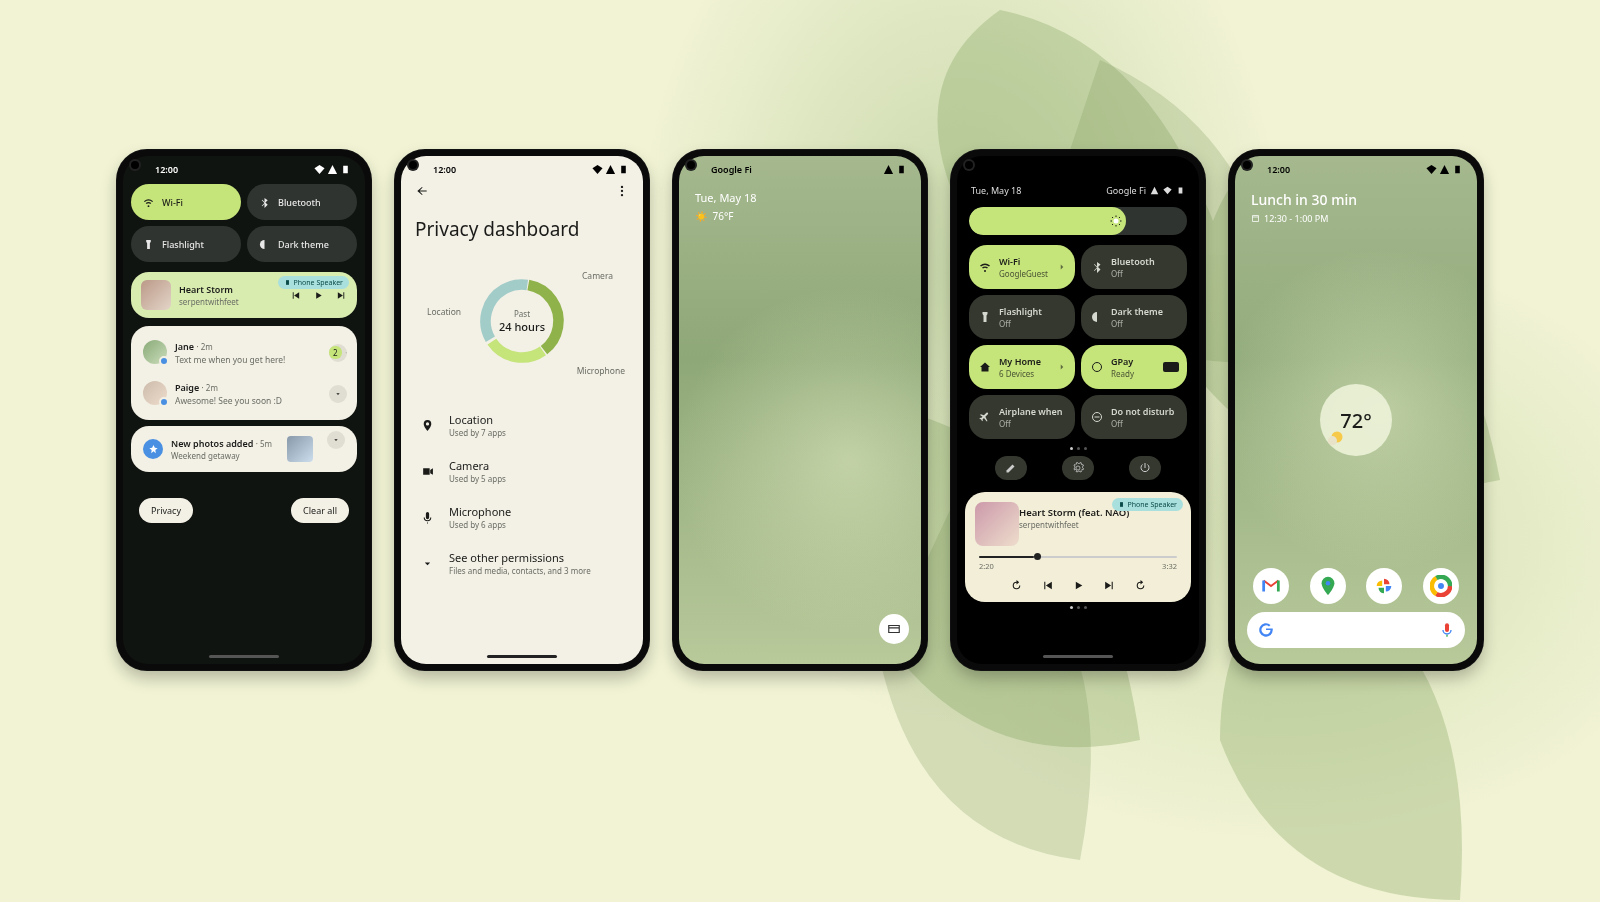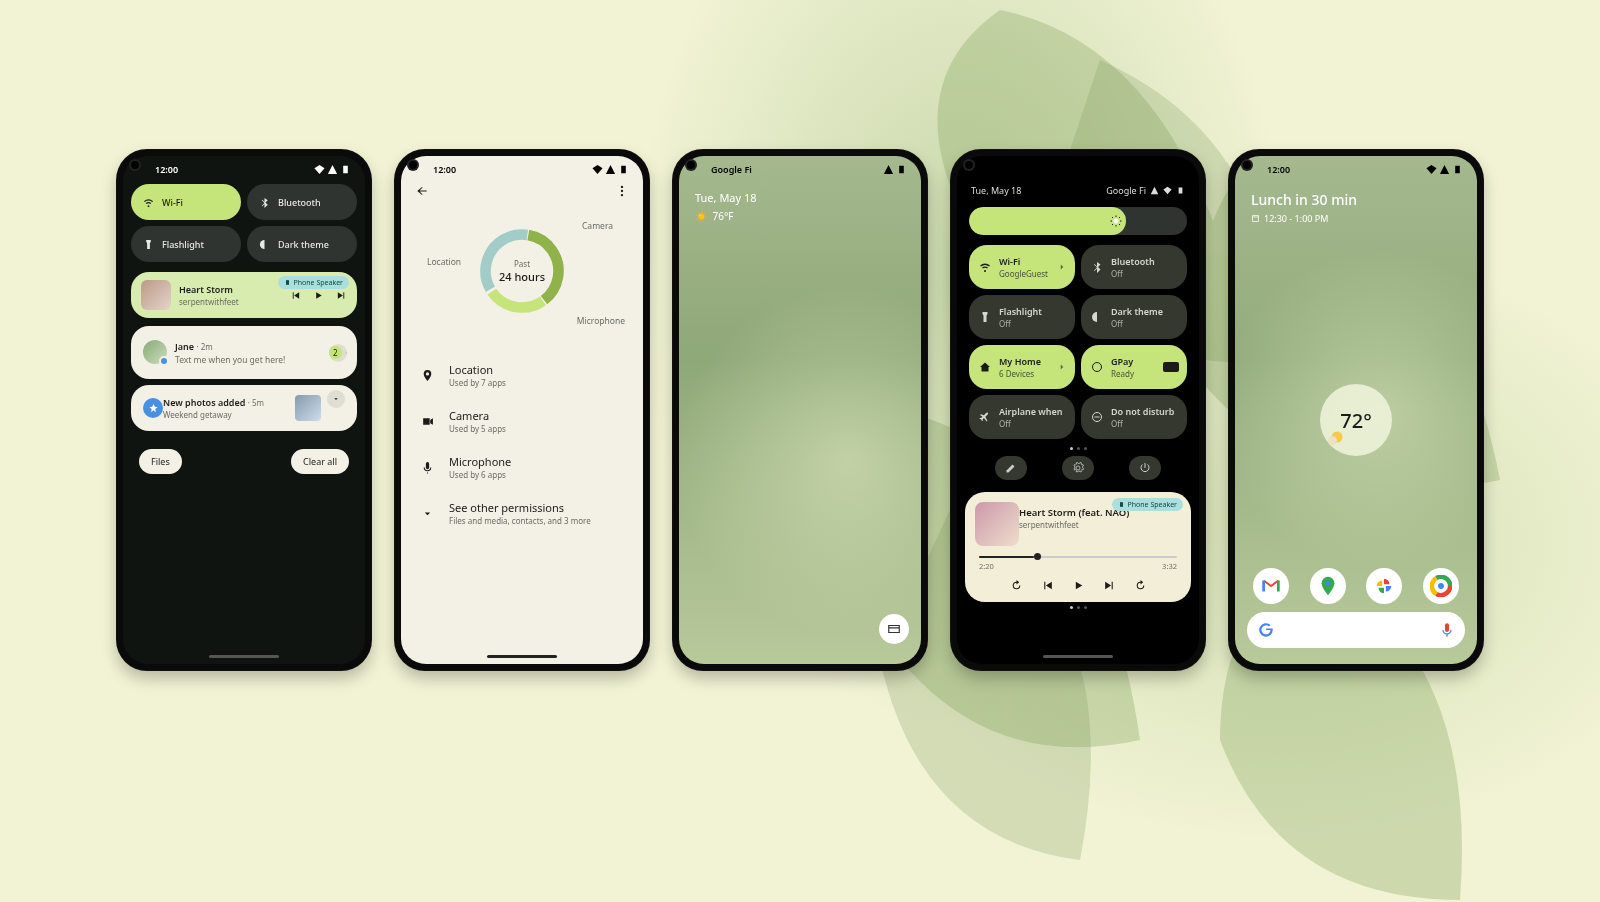--- a/index.html
+++ b/index.html
@@ -53,21 +53,21 @@
   .av.j{background:linear-gradient(135deg,#8a7,#cdb)}
   .av.f{background:linear-gradient(135deg,#654,#987)}
   .av.p{background:linear-gradient(135deg,#cba,#edc)}
   .av .dot{position:absolute;right:-2px;bottom:-2px;width:10px;height:10px;border-radius:50%;background:#4a90e2;border:2px solid var(--cream)}
   .n-line1{font-size:9px}
   .n-line1 .name{font-weight:600}
   .n-line1 .when{color:var(--txt-dim);font-size:8px}
   .n-line2{font-size:8.5px;color:var(--txt-dim);margin-top:1px}
   .n-chev{position:absolute;right:10px;top:50%;transform:translateY(-50%);width:18px;height:18px;border-radius:50%;background:#e0ddd2;display:flex;align-items:center;justify-content:center}
   .n-badge{background:var(--lime);font-size:8px;padding:1px 4px;border-radius:6px;margin-right:3px}
-  .photo-card{margin:6px 8px 8px;background:var(--cream);border-radius:18px;padding:10px 12px;color:var(--txt);display:flex;align-items:center;position:relative}
+  .photo-card{margin:6px 8px 16px;background:var(--cream);border-radius:18px;padding:10px 12px;color:var(--txt);display:flex;gap:8px;align-items:center;position:relative}
   .ph-icon{width:20px;height:20px;border-radius:50%;background:#4a90e2;flex:none;display:flex;align-items:center;justify-content:center}
   .ph-icon svg{width:11px;height:11px;fill:#fff}
   .ph-title{font-size:9px;font-weight:600}
   .ph-sub{font-size:8px;color:var(--txt-dim)}
   .ph-thumb{width:26px;height:26px;border-radius:4px;background:linear-gradient(135deg,#89a,#cde);margin-left:auto}
   .btns-row{display:flex;justify-content:space-between;padding:10px 16px}
   .pill-btn{background:var(--cream);color:var(--txt);font-size:9px;padding:6px 12px;border-radius:14px}
 
   
   .p2 .screen{background:var(--cream);color:var(--txt)}
@@ -252,20 +252,34 @@
           <div class="n-line1"><span class="name">Jane</span> <span class="when">· 2m</span></div>
           <div class="n-line2">Text me when you get here!</div>
         </div>
         <div class="n-chev">
               <span class="n-badge">2</span>
               <svg width="8" height="8" viewBox="0 0 24 24">
                 <path d="M7 10l5 5 5-5z"></path>
               </svg>
             </div>
       </div>
+      <div class="notif">
+        <div class="av p">
+              <span class="dot"></span>
+            </div>
+        <div>
+          <div class="n-line1"><span class="name">Paige</span> <span class="when">· 2m</span></div>
+          <div class="n-line2">Awesome! See you soon :D</div>
+        </div>
+        <div class="n-chev">
+              <svg width="8" height="8" viewBox="0 0 24 24">
+                <path d="M7 10l5 5 5-5z"></path>
+              </svg>
+            </div>
+      </div>
     </div>
 
     <div class="photo-card">
       <div class="ph-icon">
             <svg viewBox="0 0 24 24">
               <path d="M12 2l3 6 6 1-5 4 1 7-5-4-5 4 1-7-5-4 6-1z"></path>
             </svg>
           </div>
       <div>
         <div class="ph-title"><span>New photos added</span> <span style="color:var(--txt-dim);font-weight:400;font-size:8px">· 5m</span></div>
@@ -273,21 +287,21 @@
       </div>
       <div class="ph-thumb"></div>
       <div class="n-chev" style="position:static;margin-left:6px">
             <svg width="8" height="8" viewBox="0 0 24 24">
               <path d="M7 10l5 5 5-5z"></path>
             </svg>
           </div>
     </div>
 
     <div class="btns-row">
-      <div class="pill-btn">Files</div>
+      <div class="pill-btn">Privacy</div>
       <div class="pill-btn">Clear all</div>
     </div>
 
     <div class="nav-pill" style="background:#555"></div>
   </div>
 </div>
 
 <div class="phone p2">
   <div class="cam"></div>
   <div class="screen">
@@ -308,20 +322,21 @@
     <div class="topbar">
       <svg viewBox="0 0 24 24">
             <path d="M20 11H8l5-5-1-1-8 7 8 7 1-1-5-5h12z"></path>
           </svg>
       <svg viewBox="0 0 24 24">
             <circle cx="12" cy="5" r="2"></circle>
             <circle cx="12" cy="12" r="2"></circle>
             <circle cx="12" cy="19" r="2"></circle>
           </svg>
     </div>
+    <div class="pd-title">Privacy dashboard</div>
 
     <div class="donut-wrap">
       <svg class="donut" width="96" height="96" viewBox="0 0 100 100">
         <circle cx="50" cy="50" r="38" fill="none" stroke="#8fb34a" stroke-width="11" stroke-dasharray="88 300" transform="rotate(-80 50 50)"></circle>
         <circle cx="50" cy="50" r="38" fill="none" stroke="#c5e47a" stroke-width="11" stroke-dasharray="60 300" transform="rotate(55 50 50)"></circle>
         <circle cx="50" cy="50" r="38" fill="none" stroke="#a2ccc8" stroke-width="11" stroke-dasharray="85 300" transform="rotate(150 50 50)"></circle>
       </svg>
       <div class="d-center">
         <div class="d-c1">Past</div>
         <div class="d-c2">24 hours</div>

